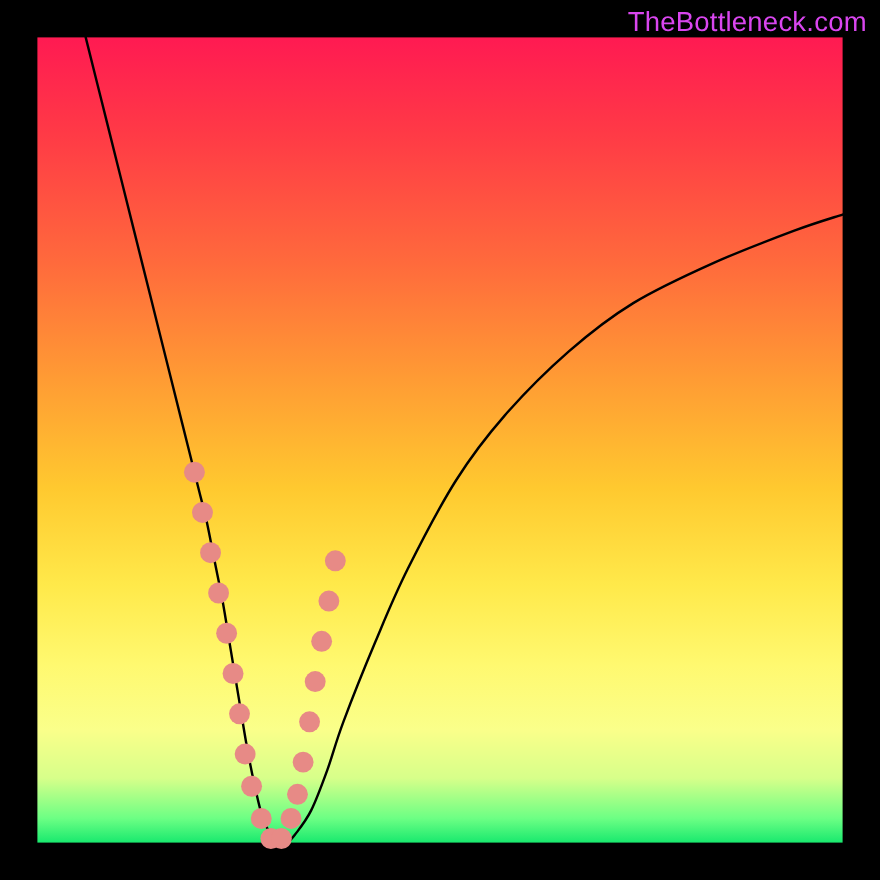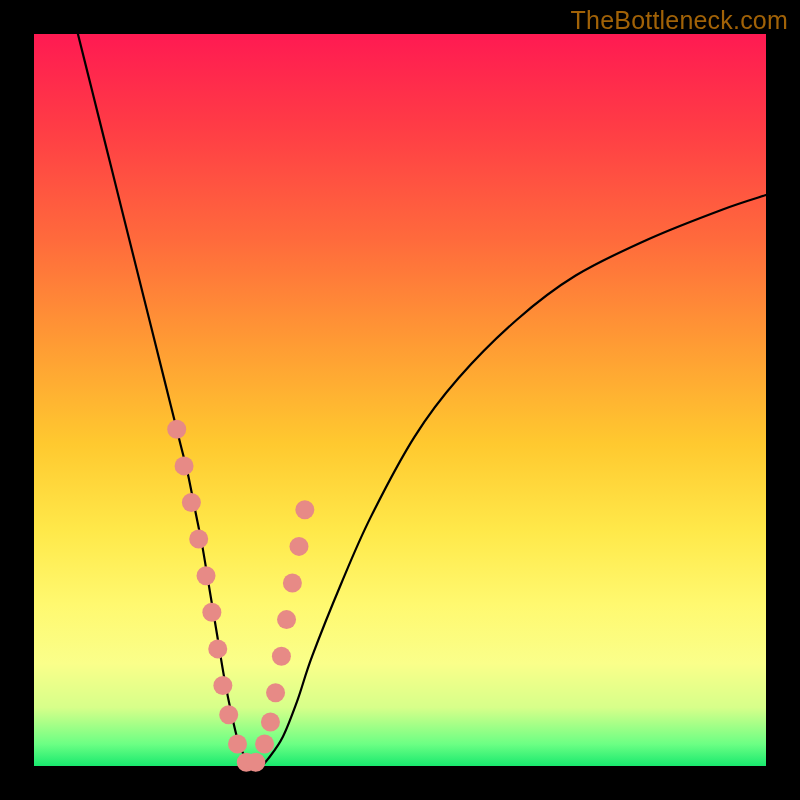--- a/index.html
+++ b/index.html
@@ -38,21 +38,21 @@
       #faff8a 86%,
       #d7ff8a 92%,
       #6cff84 97%,
       #19e96e 100%
     );
   }
   .watermark {
     position: absolute;
     top: 6px;
     right: 12px;
-    color: #a16207;
+    color: #d946ef;
     font-size: 25px;
     font-weight: 500;
     letter-spacing: 0.2px;
     user-select: none;
   }
   svg.curve {
     position: absolute;
     left: 0;
     top: 0;
     width: 732px;

